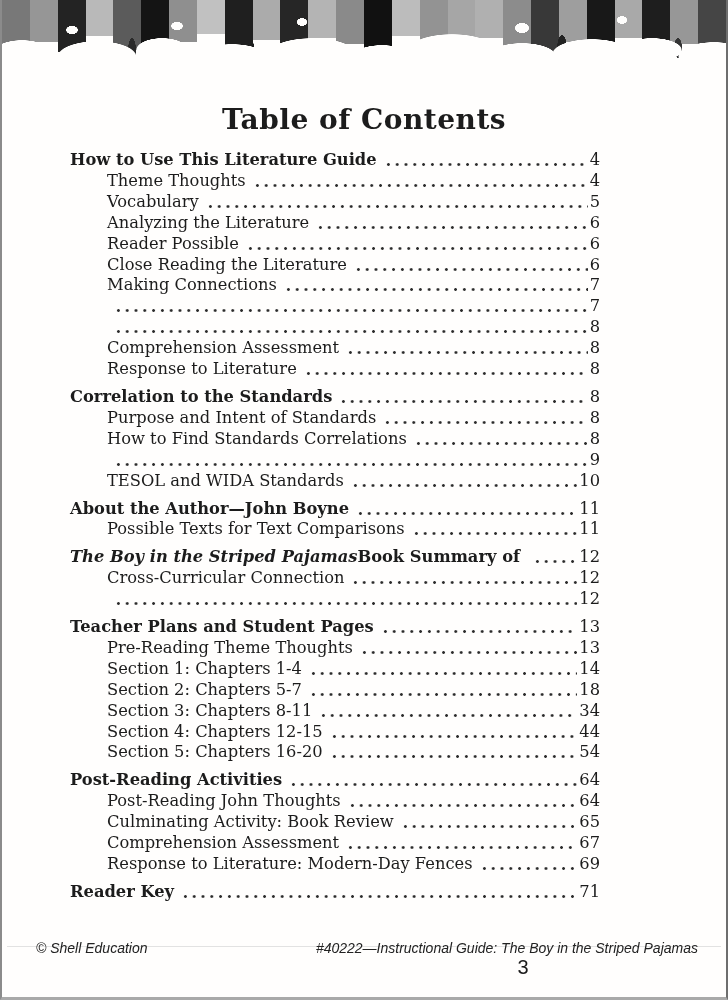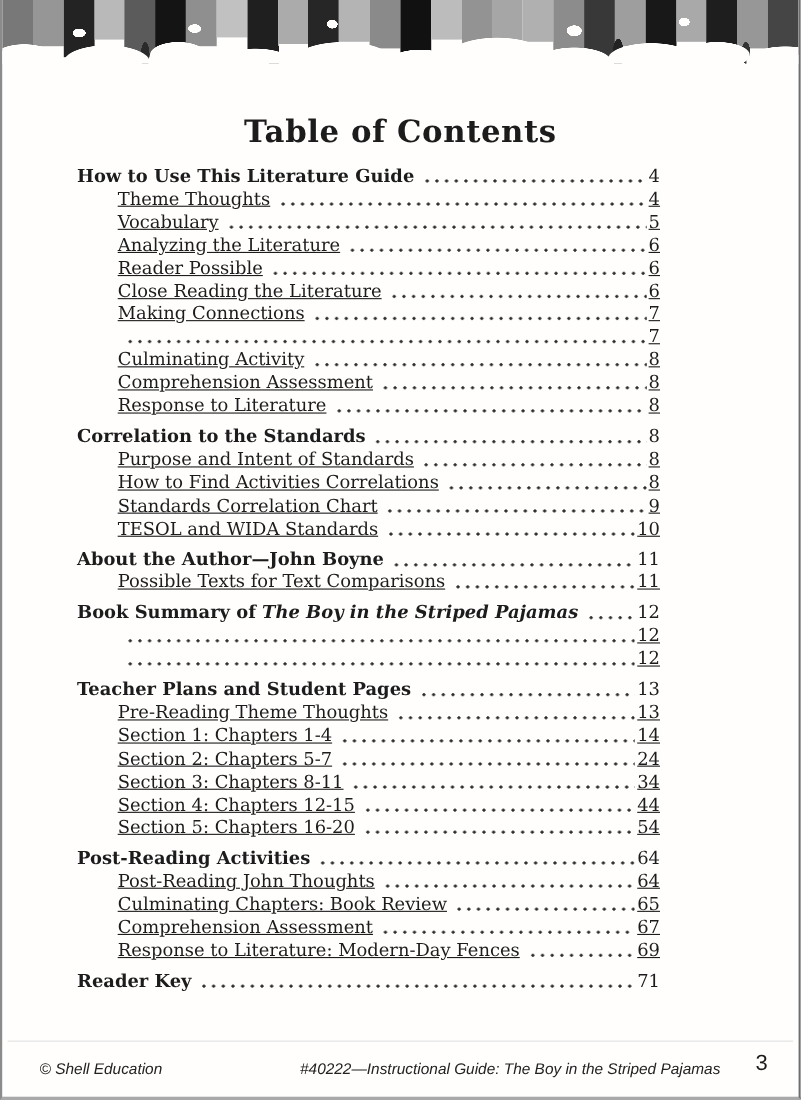--- a/index.html
+++ b/index.html
@@ -44,38 +44,38 @@
   .title {
     margin:45px 0 13px; text-align:center;
     font-size:28px; line-height:34px; font-weight:700; letter-spacing:.5px;
   }
   
   .toc { margin:0 126px 0 68px; font-size:16.3px; }
   .toc-group { margin-top:7px; }
   .toc-group:first-child { margin-top:0; }
   .row { display:flex; line-height:20.9px; }
   .row.head .lbl { font-weight:700; }
-  .row.sub { padding-left:37px;text-decoration:underline; }
+  .row.sub { padding-left:37px; }
   .lbl { white-space:pre; }
   .it { font-style:italic; }
   .leader {
     flex:1 1 auto; margin:0 2px 0 5px; min-width:12px;
     background-image:radial-gradient(circle, #2c2c2c 1.25px, transparent 1.7px);
     background-size:8.8px 3.4px; background-repeat:repeat-x;
     background-position:2px calc(100% - 4.5px);
   }
   .pg { font-weight:400; }
   
   .footer-rule { position:absolute; left:5px; right:5px; bottom:50px; height:1px; background:#e2e2e2; }
   .footer {
     position:absolute; left:34px; right:28px; bottom:18px;
     display:flex; justify-content:space-between; align-items:baseline;
     font-family:"Liberation Sans", sans-serif; font-style:italic; font-size:14px; color:#222;gap:16px;
   }
-  .foot-right { display:flex; align-items:flex-end; }
+  .foot-right { display:flex; align-items:center;flex-direction:column; }
   .pagenum { margin-left:32px; font-style:normal; font-size:20px; color:#1a1a1a; }
 </style>
 </head>
 <body>
 
 <div class="page">
 
   <div class="banner">
       <div class="stripe" style="background: rgb(120, 120, 120); height: 46px;"></div>
       <div class="stripe" style="background: rgb(150, 150, 150); height: 42px;"></div>
@@ -143,21 +143,20 @@
       <div class="row sub">
         <span class="lbl">Making Connections</span>
         <span class="leader"></span>
         <span class="pg">7</span>
       </div>
       <div class="row sub">
         <span class="leader"></span>
         <span class="pg">7</span>
       </div>
       <div class="row sub">
-        <span class="lbl">Culminating Activity</span>
         <span class="leader"></span>
         <span class="pg">8</span>
       </div>
       <div class="row sub">
         <span class="lbl">Comprehension Assessment</span>
         <span class="leader"></span>
         <span class="pg">8</span>
       </div>
       <div class="row sub">
         <span class="lbl">Response to Literature</span>
@@ -171,26 +170,25 @@
         <span class="lbl">Correlation to the Standards</span>
         <span class="leader"></span>
         <span class="pg">8</span>
       </div>
       <div class="row sub">
         <span class="lbl">Purpose and Intent of Standards</span>
         <span class="leader"></span>
         <span class="pg">8</span>
       </div>
       <div class="row sub">
-        <span class="lbl">How to Find Activities Correlations</span>
-        <span class="leader"></span>
-        <span class="pg">8</span>
-      </div>
-      <div class="row sub">
-        <span class="lbl">Standards Correlation Chart</span>
+        <span class="lbl">How to Find Standards Correlations</span>
+        <span class="leader"></span>
+        <span class="pg">8</span>
+      </div>
+      <div class="row sub">
         <span class="leader"></span>
         <span class="pg">9</span>
       </div>
       <div class="row sub">
         <span class="lbl">TESOL and WIDA Standards</span>
         <span class="leader"></span>
         <span class="pg">10</span>
       </div>
     </section>
 
@@ -202,26 +200,27 @@
       </div>
       <div class="row sub">
         <span class="lbl">Possible Texts for Text Comparisons</span>
         <span class="leader"></span>
         <span class="pg">11</span>
       </div>
     </section>
 
     <section class="toc-group">
       <div class="row head">
+        <span class="lbl it">The Boy in the Striped Pajamas</span>
         <span class="lbl">Book Summary of </span>
-        <span class="lbl it">The Boy in the Striped Pajamas</span>
         <span class="leader"></span>
         <span class="pg">12</span>
       </div>
       <div class="row sub">
+        <span class="lbl">Cross-Curricular Connection</span>
         <span class="leader"></span>
         <span class="pg">12</span>
       </div>
       <div class="row sub">
         <span class="leader"></span>
         <span class="pg">12</span>
       </div>
     </section>
 
     <section class="toc-group">
@@ -236,21 +235,21 @@
         <span class="pg">13</span>
       </div>
       <div class="row sub">
         <span class="lbl">Section 1: Chapters 1-4</span>
         <span class="leader"></span>
         <span class="pg">14</span>
       </div>
       <div class="row sub">
         <span class="lbl">Section 2: Chapters 5-7</span>
         <span class="leader"></span>
-        <span class="pg">24</span>
+        <span class="pg">18</span>
       </div>
       <div class="row sub">
         <span class="lbl">Section 3: Chapters 8-11</span>
         <span class="leader"></span>
         <span class="pg">34</span>
       </div>
       <div class="row sub">
         <span class="lbl">Section 4: Chapters 12-15</span>
         <span class="leader"></span>
         <span class="pg">44</span>
@@ -267,21 +266,21 @@
         <span class="lbl">Post-Reading Activities</span>
         <span class="leader"></span>
         <span class="pg">64</span>
       </div>
       <div class="row sub">
         <span class="lbl">Post-Reading John Thoughts</span>
         <span class="leader"></span>
         <span class="pg">64</span>
       </div>
       <div class="row sub">
-        <span class="lbl">Culminating Chapters: Book Review</span>
+        <span class="lbl">Culminating Activity: Book Review</span>
         <span class="leader"></span>
         <span class="pg">65</span>
       </div>
       <div class="row sub">
         <span class="lbl">Comprehension Assessment</span>
         <span class="leader"></span>
         <span class="pg">67</span>
       </div>
       <div class="row sub">
         <span class="lbl">Response to Literature: Modern-Day Fences</span>

